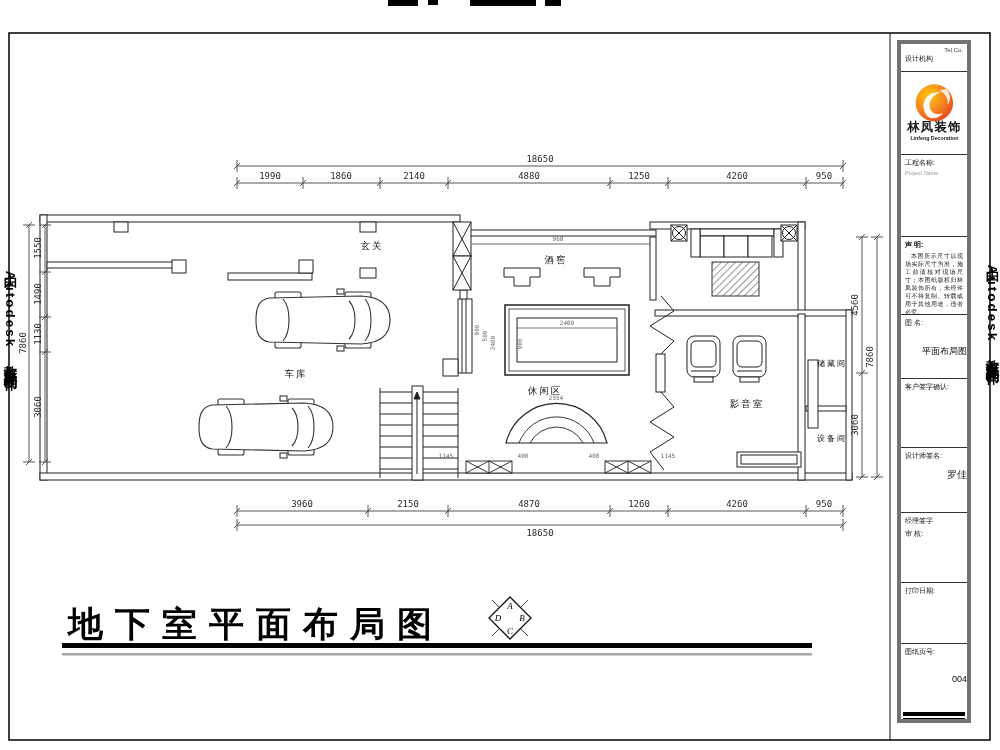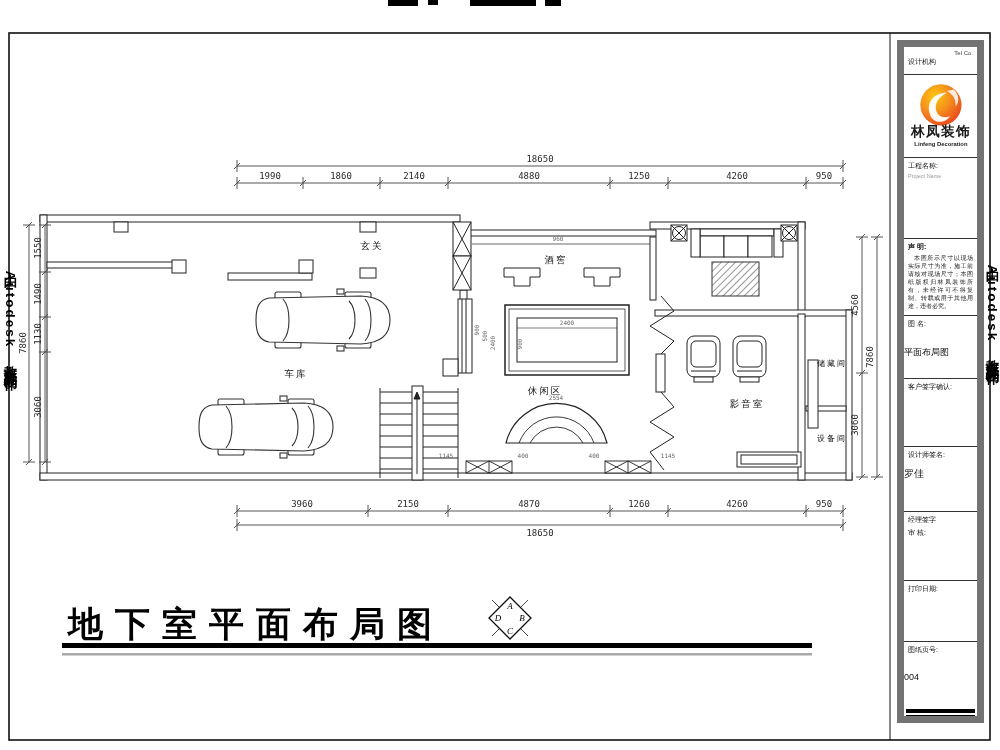--- a/index.html
+++ b/index.html
@@ -2,27 +2,27 @@
 <html><head>
 <meta charset="utf-8">
 <style>
   html,body{margin:0;padding:0;background:#fff;}
   .sheet{position:relative;width:1000px;height:750px;background:#fff;overflow:hidden;
          font-family:"Liberation Sans",sans-serif;}
   .plan-svg{position:absolute;left:0;top:0;}
   .topmark{position:absolute;top:0;background:#000;}
   .wm{position:absolute;writing-mode:vertical-rl;font-weight:bold;font-size:13.5px;
       color:#000;letter-spacing:2px;white-space:nowrap;}
-  .tb{position:absolute;left:897px;top:40px;width:87px;height:683px;
-      border:7px solid #737373;box-sizing:border-box;display:flex;flex-direction:column;background:#fff;}
+  .tb{position:absolute;left:897px;top:40px;width:74px;height:683px;
+      border:4px solid #737373;box-sizing:border-box;display:flex;flex-direction:column;background:#fff;}
   .tb-row{border-bottom:1px solid #333;box-sizing:border-box;position:relative;padding:3px 4px;}
   .tb-label{font-size:7px;color:#111;}
   .tb-sub{font-size:5.5px;color:#999;margin-top:2px;}
   .tb-right{position:absolute;right:4px;top:3px;font-size:6px;color:#444;}
-  .tb-center{position:absolute;left:0;right:0;text-align:left;color:#111;}
+  .tb-center{position:absolute;left:0;right:0;text-align:right;color:#111;}
   .stmt{font-size:6px;color:#222;line-height:8px;text-align:justify;text-indent:1em;margin-top:2px;}
   .tb-footer{margin-top:auto;border-bottom:none;padding:0;}
   .bar-thick{height:4px;background:#000;margin:1px 2px 2px 2px;}
   .bar-thin{height:1.5px;background:#000;margin:0 2px;}
   .logo-row{display:flex;align-items:center;justify-content:center;padding:0;}
   text{fill:#1a1a1a;}
   .dim{font-family:"DejaVu Sans Mono","Liberation Mono",monospace;font-size:9px;fill:#2a2a2a;}
   .dimt{font-family:"DejaVu Sans Mono","Liberation Mono",monospace;font-size:6px;fill:#666;}
   .room{font-size:9.5px;letter-spacing:2px;fill:#111;}
   .ttl{font-size:35px;font-weight:bold;letter-spacing:12px;fill:#000;}

